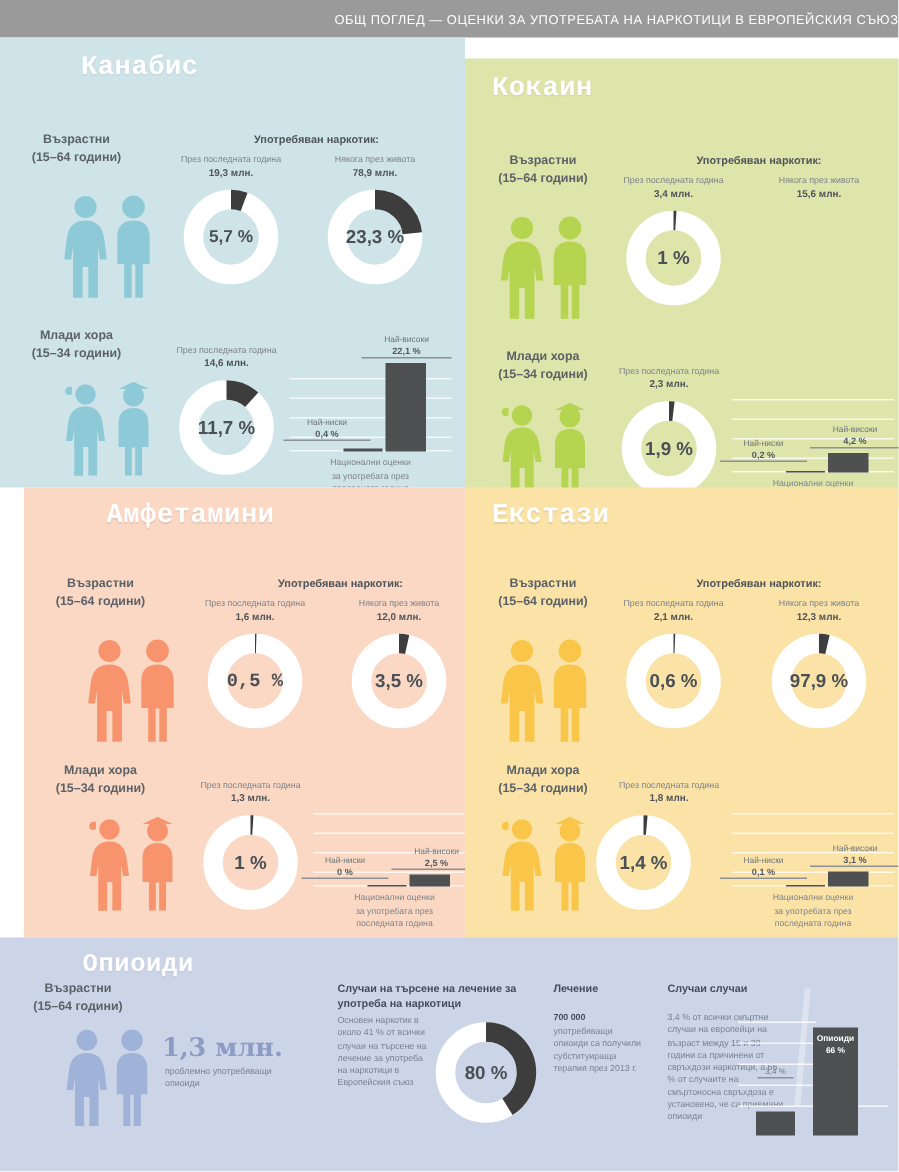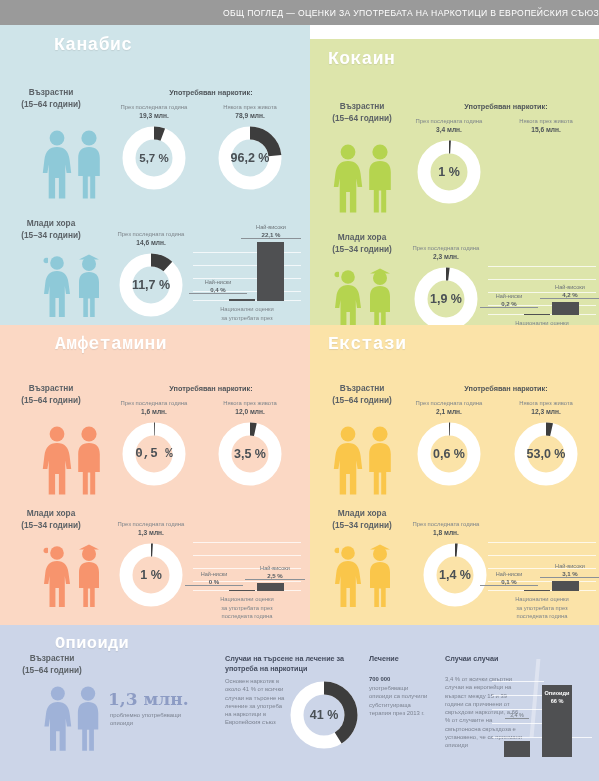--- a/index.html
+++ b/index.html
@@ -20,21 +20,21 @@
   }
   .top-header .htitle {
     color: #ffffff; font-size: 8.6px; letter-spacing: .35px;
     white-space: nowrap;
   }
 
   
   .quad { position: absolute; overflow: hidden; }
   #q-cannabis { left:0;   top:25px;  width:310px; height:300px; background:#cfe4e9; }
   #q-cocaine  { left:310px;top:39px; width:293px; height:300px; background:#dde5ab;padding-left:20px; }
-  #q-amph     { left:0;   top:325px; width:310px; height:300px; background:#fbd8c4; }
+  #q-amph     { left:16px;   top:325px; width:310px; height:300px; background:#fbd8c4; }
   #q-ecstasy  { left:310px;top:325px;width:289px; height:388px; background:#fbe3a8; }
   #q-opioids  { left:0;   top:625px; width:599px; height:156px; background:#ccd5e8; }
 
   .quad-title {
     position: absolute; color: #ffffff;
     font-family: Liberation Mono, monospace; font-weight: bold;
     font-size: 18px; letter-spacing: .4px;
     text-shadow: 0 1px 1px rgba(120,120,120,.18);
   }
   #q-cannabis .quad-title { left:54px; top:10px; }
@@ -156,21 +156,21 @@
 
     <div class="cap" style="left:204px; top:78px;">
       <span>Някога през живота</span>
       <b>78,9 млн.</b>
     </div>
     <div class="donut" style="left:217px; top:100px;">
       <svg width="66" height="66" viewBox="0 0 66 66">
         <circle cx="33" cy="33" r="25" fill="none" stroke="#ffffff" stroke-width="13"></circle>
         <circle cx="33" cy="33" r="25" fill="none" stroke="#3d3d3d" stroke-width="13" stroke-dasharray="36.6 120.5" transform="rotate(-90 33 33)"></circle>
       </svg>
-      <div class="val">96,2 %</div>
+      <div class="val">23,3 %</div>
     </div>
 
     <div class="grp-label" style="left:-4px; top:193px;">
       <span>Млади хора</span><br>
       <span>(15–34 години)</span>
     </div>
     <div class="people" style="left:36px; top:228px;">
       <svg width="72" height="66" viewBox="0 0 72 66">
         <g fill="#8ec9d8">
           <circle cx="21" cy="10" r="6.8"></circle>
@@ -440,21 +440,21 @@
 
     <div class="cap" style="left:190px; top:74px;">
       <span>Някога през живота</span>
       <b>12,3 млн.</b>
     </div>
     <div class="donut" style="left:203px; top:96px;">
       <svg width="66" height="66" viewBox="0 0 66 66">
         <circle cx="33" cy="33" r="25" fill="none" stroke="#ffffff" stroke-width="13"></circle>
         <circle cx="33" cy="33" r="25" fill="none" stroke="#3d3d3d" stroke-width="13" stroke-dasharray="5.7 151.4" transform="rotate(-90 33 33)"></circle>
       </svg>
-      <div class="val">53,0 %</div>
+      <div class="val">97,9 %</div>
     </div>
 
     <div class="grp-label" style="left:-3px; top:183px;">
       <span>Млади хора</span><br>
       <span>(15–34 години)</span>
     </div>
     <div class="people" style="left:17px; top:218px;">
       <svg width="72" height="66" viewBox="0 0 72 66">
         <g fill="#fac64a">
           <circle cx="21" cy="10" r="6.8"></circle>
@@ -464,21 +464,21 @@
           <path d="M43 6.4h20l-10-4.9z"></path>
           <path d="M53 19c-6.5 0-10 3.4-10 10.5V45h4.3v19h4.6V45.4h2.2V64h4.6V45H63V29.5C63 22.4 59.5 19 53 19z"></path>
         </g>
       </svg>
     </div>
 
     <div class="cap" style="left:90px; top:195px;">
       <span>През последната година</span>
       <b>1,8 млн.</b>
     </div>
-    <div class="donut" style="left:112px; top:217px;">
+    <div class="donut" style="left:86px; top:217px;">
       <svg width="66" height="66" viewBox="0 0 66 66">
         <circle cx="33" cy="33" r="25" fill="none" stroke="#ffffff" stroke-width="13"></circle>
         <circle cx="33" cy="33" r="25" fill="none" stroke="#3d3d3d" stroke-width="13" stroke-dasharray="2.2 154.9" transform="rotate(-90 33 33)"></circle>
       </svg>
       <div class="val">1,4 %</div>
     </div>
 
     <div class="natchart" style="left:178px; top:202px; width:108px; height:64px;">
       <div class="gl" style="top:15px;"></div>
       <div class="gl" style="top:28px;"></div>
@@ -523,21 +523,21 @@
     <div class="op-big" style="left:108px; top:64px;">1,3 млн.</div>
     <div class="op-sub" style="left:110px; top:86px;">проблемно употребяващи опиоиди</div>
 
     <div class="op-head" style="left:225px; top:29px; width:142px;">Случаи на търсене на лечение за употреба на наркотици</div>
     <div class="op-body" style="left:225px; top:52px; width:60px;">Основен наркотик в около 41 % от всички случаи на търсене на лечение за употреба на наркотици в Европейския съюз</div>
     <div class="donut" style="left:288px; top:54px;">
       <svg width="72" height="72" viewBox="0 0 72 72">
         <circle cx="36" cy="36" r="27" fill="none" stroke="#ffffff" stroke-width="13"></circle>
         <circle cx="36" cy="36" r="27" fill="none" stroke="#3d3d3d" stroke-width="13" stroke-dasharray="69.6 100" transform="rotate(-90 36 36)"></circle>
       </svg>
-      <div class="val">41 %</div>
+      <div class="val">80 %</div>
     </div>
 
     <div class="op-head" style="left:369px; top:29px; width:80px;">Лечение</div>
     <div class="op-body" style="left:369px; top:50px; width:60px; font-weight:bold; color:#434b5c;">700 000</div>
     <div class="op-body" style="left:369px; top:59px; width:62px;">употребяващи опиоиди са получили субституираща терапия през 2013 г.</div>
 
     <div class="op-head" style="left:445px; top:29px; width:100px;">Случаи случаи</div>
     <div class="op-body" style="left:445px; top:50px; width:80px;">3,4 % от всички смъртни случаи на европейци на възраст между 15 и 39 години са причинени от свръхдози наркотици, а 66 % от случаите на смъртоносна свръхдоза е установено, че са приемани опиоиди</div>
 
     <div class="op-chart" style="left:492px; top:34px; width:100px; height:98px;">

